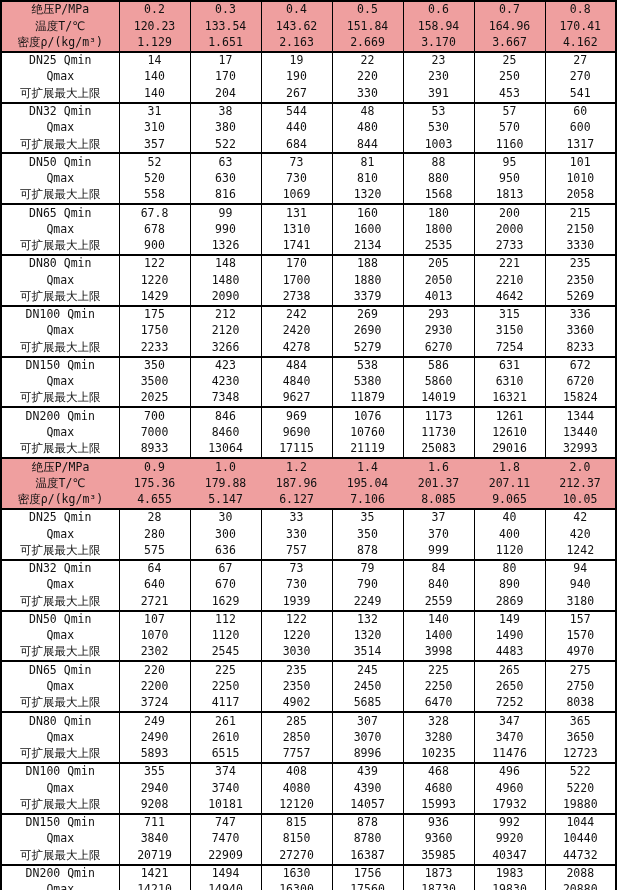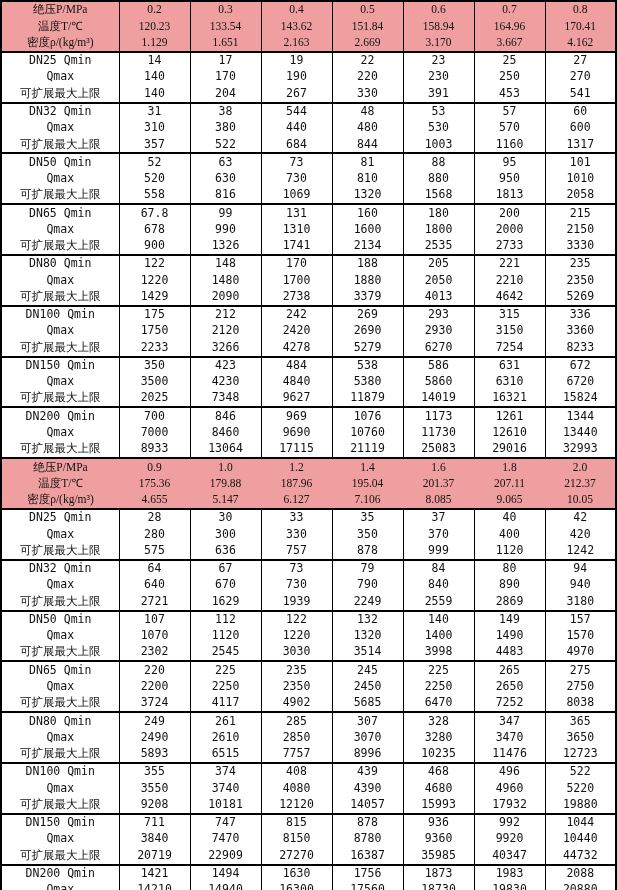--- a/index.html
+++ b/index.html
@@ -18,21 +18,21 @@
     text-align:center;
     vertical-align:middle;
     height:16.28px;
     padding:0 1px;
     overflow:hidden;
     white-space:nowrap;
     line-height:1;
   }
   td:first-child{border-left:none;}
   tr.thick td{border-top:2px solid #000;}
-  tr.hdr td{background:#ef9f9f;font-family:Liberation Serif, serif;}
+  tr.hdr td{background:#ef9f9f;}
   tr.nol td{border-left:none;}
 </style>
 </head>
 <body>
 
 <div class="page">
   <table>
     <colgroup>
       <col style="width:118px">
       <col>
@@ -499,21 +499,21 @@
           <td>355</td>
           <td>374</td>
           <td>408</td>
           <td>439</td>
           <td>468</td>
           <td>496</td>
           <td>522</td>
         </tr>
         <tr>
           <td>Qmax</td>
-          <td>3550</td>
+          <td>2940</td>
           <td>3740</td>
           <td>4080</td>
           <td>4390</td>
           <td>4680</td>
           <td>4960</td>
           <td>5220</td>
         </tr>
         <tr>
           <td>可扩展最大上限</td>
           <td>9208</td>

